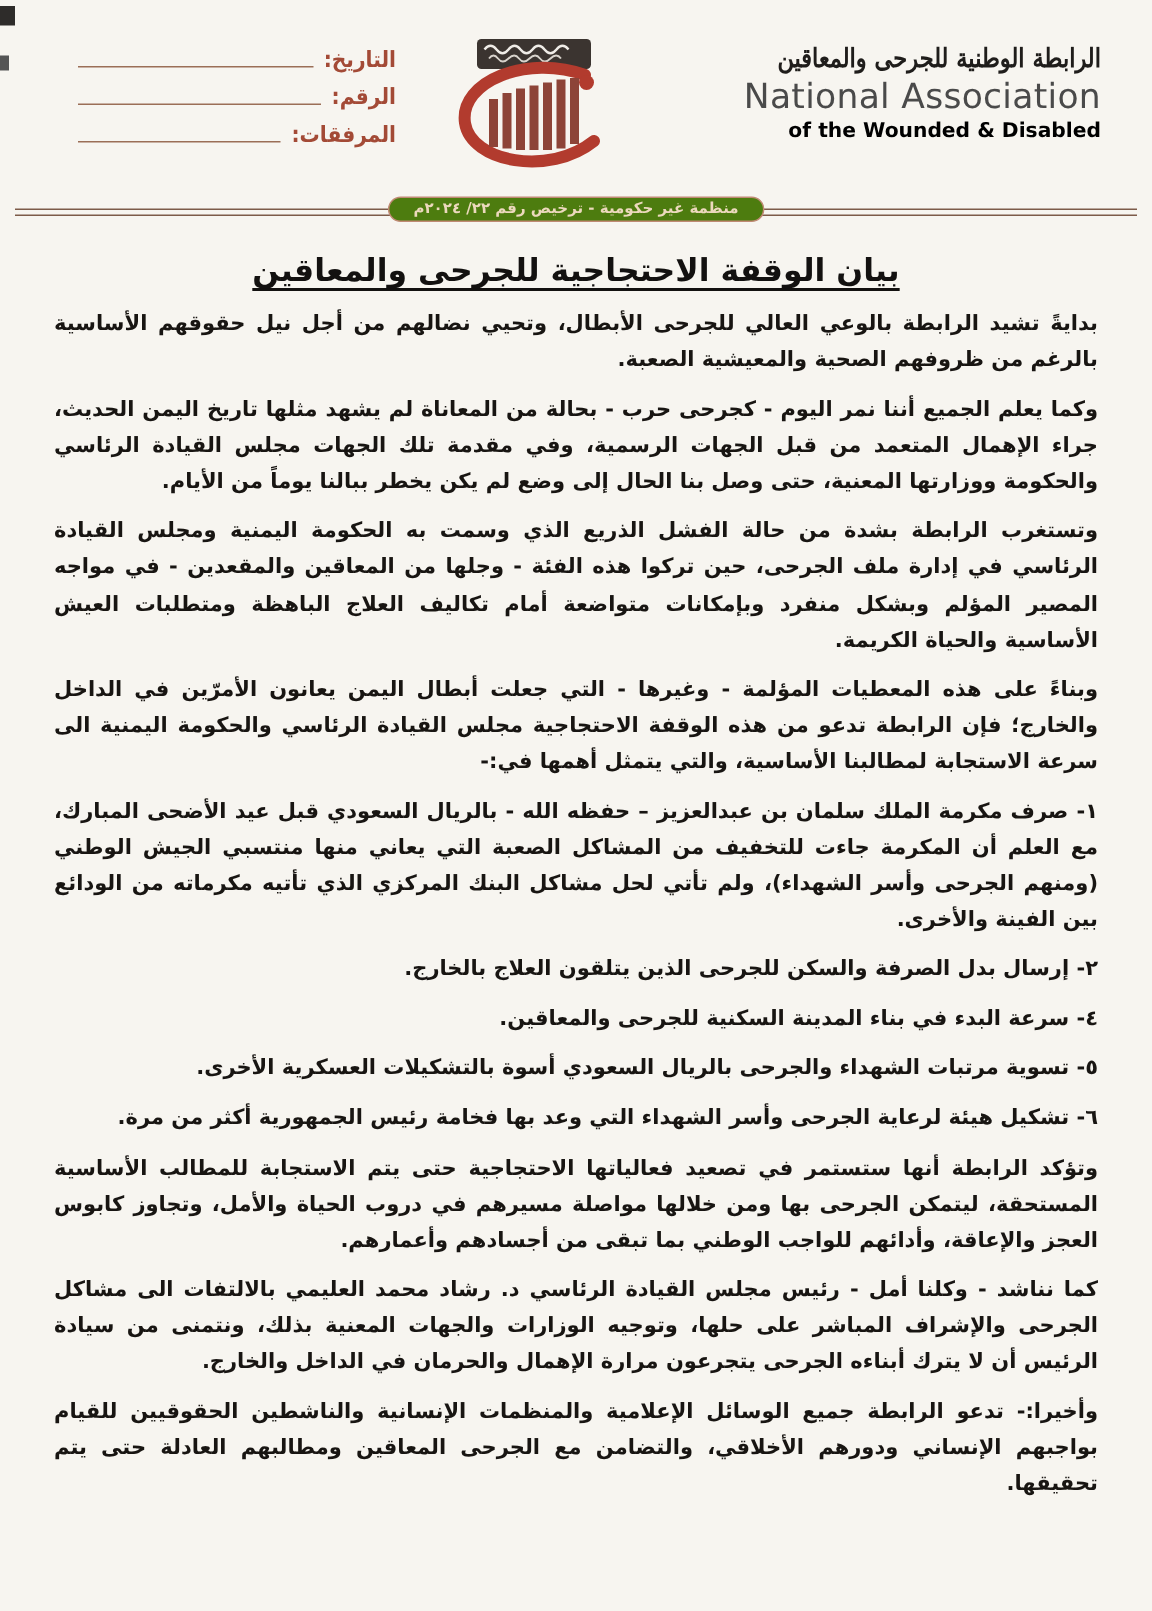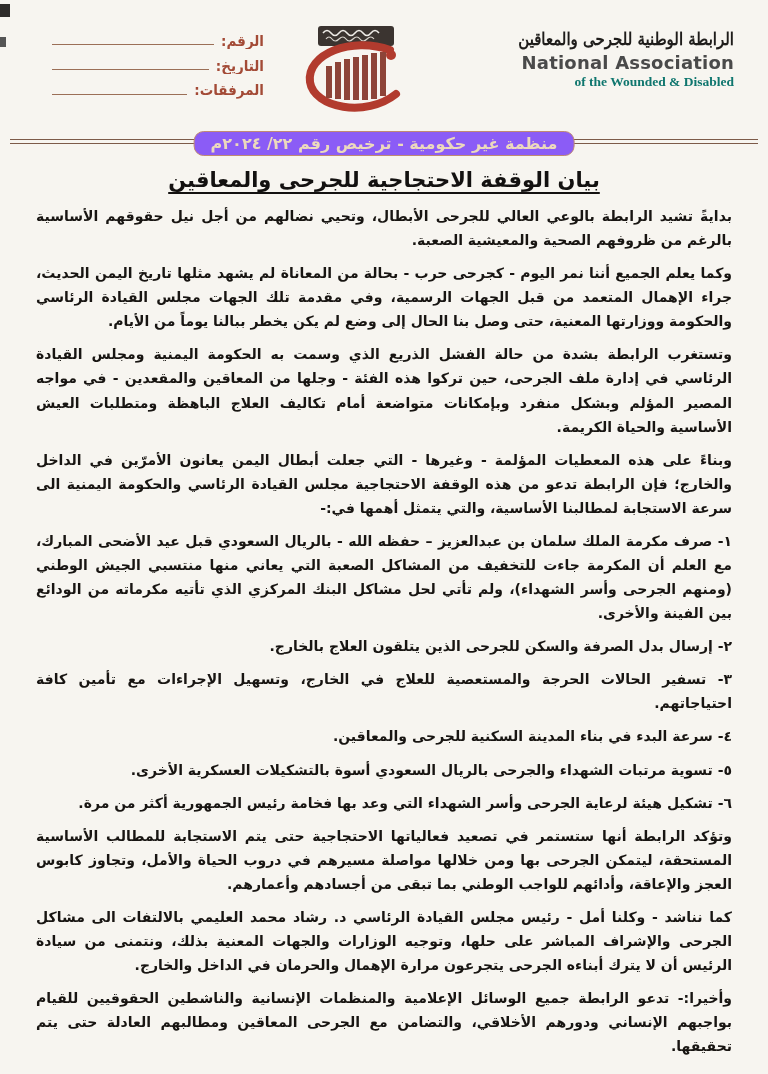--- a/index.html
+++ b/index.html
@@ -16,41 +16,41 @@
   
   .letterhead{
     direction:rtl;display:flex;justify-content:space-between;align-items:flex-start;
     padding:24px 34px 0 34px;
   }
   .org-names{width:288px;text-align:right;padding-top:6px;}
   .org-ar{
     font-family:"DejaVu Serif",serif;font-weight:bold;font-size:15px;color:#1f1d1b;
     transform:scaleY(1.15);letter-spacing:-0.5px;white-space:nowrap;
   }
-  .org-en1{font-size:18px;font-weight:bold;color:#4a4a4a;direction:ltr;margin-top:4px;letter-spacing:0.2px;}
-  .org-en2{font-size:13.5px;font-weight:bold;color:#0f766e;direction:ltr;margin-top:1px;font-family:Liberation Serif, serif;}
+  .org-en1{font-size:23px;font-weight:normal;color:#4a4a4a;direction:ltr;margin-top:4px;letter-spacing:0.2px;}
+  .org-en2{font-size:13.5px;font-weight:bold;color:#000000;direction:ltr;margin-top:1px;}
   .logo-wrap{width:150px;display:flex;flex-direction:column;align-items:center;}
   .ref-fields{width:230px;padding-top:8px;}
   .ref-row{display:flex;align-items:flex-end;margin-bottom:9px;direction:rtl;}
   .ref-label{
     font-size:13.5px;font-weight:bold;color:#a34a36;white-space:nowrap;
     transform:scaleY(1.1);
   }
   .ref-line{flex:1;border-bottom:1.4px solid #9b6f57;margin:0 7px 3px 18px;height:1px;}
 
   
   .rule-banner{position:relative;margin-top:10px;height:22px;}
   .double-line{
     position:absolute;left:10px;right:10px;top:9px;height:3px;
     border-top:1.4px solid #7d5b49;border-bottom:1.4px solid #7d5b49;
   }
   .license-pill{
     position:absolute;left:50%;top:1px;transform:translateX(-50%);
-    background:#8b5cf6;border:1px solid #c08a74;border-radius:10px;
-    color:#ecd9bd;font-size:16px;font-weight:bold;padding:2px 16px;white-space:nowrap;
+    background:#4d7c0f;border:1px solid #c08a74;border-radius:10px;
+    color:#ecd9bd;font-size:10px;font-weight:bold;padding:2px 16px;white-space:nowrap;
     direction:rtl;
   }
 
   
   .doc-body{direction:rtl;padding:14px 36px 0 36px;}
   .doc-title{
     text-align:center;font-size:21px;font-weight:bold;color:#131110;margin:2px 0 12px 0;
     text-decoration:underline;text-underline-offset:5px;text-decoration-thickness:2px;
   }
   .para{
@@ -89,25 +89,25 @@
         <rect x="63" y="33" width="6" height="43" fill="#8d4438"></rect>
         <rect x="72" y="31" width="6" height="45" fill="#8d4438"></rect>
         <rect x="81" y="29" width="6" height="46" fill="#8d4438"></rect>
         <rect x="90" y="28" width="6" height="44" fill="#8d4438"></rect>
         <circle cx="101" cy="31" r="5" fill="#b23b2e"></circle>
       </svg>
     </div>
 
     <div class="ref-fields">
       <div class="ref-row">
-        <span class="ref-label">الرقم:</span>
+        <span class="ref-label">التاريخ:</span>
         <span class="ref-line"></span>
       </div>
       <div class="ref-row">
-        <span class="ref-label">التاريخ:</span>
+        <span class="ref-label">الرقم:</span>
         <span class="ref-line"></span>
       </div>
       <div class="ref-row">
         <span class="ref-label">المرفقات:</span>
         <span class="ref-line"></span>
       </div>
     </div>
   </header>
 
   <div class="rule-banner">
@@ -118,21 +118,20 @@
   <main class="doc-body">
     <h1 class="doc-title">بيان الوقفة الاحتجاجية للجرحى والمعاقين</h1>
 
     <p class="para">بدايةً تشيد الرابطة بالوعي العالي للجرحى الأبطال، وتحيي نضالهم من أجل نيل حقوقهم الأساسية بالرغم من ظروفهم الصحية والمعيشية الصعبة.</p>
     <p class="para">وكما يعلم الجميع أننا نمر اليوم - كجرحى حرب - بحالة من المعاناة لم يشهد مثلها تاريخ اليمن الحديث، جراء الإهمال المتعمد من قبل الجهات الرسمية، وفي مقدمة تلك الجهات مجلس القيادة الرئاسي والحكومة ووزارتها المعنية، حتى وصل بنا الحال إلى وضع لم يكن يخطر ببالنا يوماً من الأيام.</p>
     <p class="para">وتستغرب الرابطة بشدة من حالة الفشل الذريع الذي وسمت به الحكومة اليمنية ومجلس القيادة الرئاسي في إدارة ملف الجرحى، حين تركوا هذه الفئة - وجلها من المعاقين والمقعدين - في مواجه المصير المؤلم وبشكل منفرد وبإمكانات متواضعة أمام تكاليف العلاج الباهظة ومتطلبات العيش الأساسية والحياة الكريمة.</p>
     <p class="para">وبناءً على هذه المعطيات المؤلمة - وغيرها - التي جعلت أبطال اليمن يعانون الأمرّين في الداخل والخارج؛ فإن الرابطة تدعو من هذه الوقفة الاحتجاجية مجلس القيادة الرئاسي والحكومة اليمنية الى سرعة الاستجابة لمطالبنا الأساسية، والتي يتمثل أهمها في:-</p>
 
     <p class="para">١- صرف مكرمة الملك سلمان بن عبدالعزيز – حفظه الله - بالريال السعودي قبل عيد الأضحى المبارك، مع العلم أن المكرمة جاءت للتخفيف من المشاكل الصعبة التي يعاني منها منتسبي الجيش الوطني (ومنهم الجرحى وأسر الشهداء)، ولم تأتي لحل مشاكل البنك المركزي الذي تأتيه مكرماته من الودائع بين الفينة والأخرى.</p>
     <p class="para">٢- إرسال بدل الصرفة والسكن للجرحى الذين يتلقون العلاج بالخارج.</p>
-    <p class="para">٣- تسفير الحالات الحرجة والمستعصية للعلاج في الخارج، وتسهيل الإجراءات مع تأمين كافة احتياجاتهم.</p>
     <p class="para">٤- سرعة البدء في بناء المدينة السكنية للجرحى والمعاقين.</p>
     <p class="para">٥- تسوية مرتبات الشهداء والجرحى بالريال السعودي أسوة بالتشكيلات العسكرية الأخرى.</p>
     <p class="para">٦- تشكيل هيئة لرعاية الجرحى وأسر الشهداء التي وعد بها فخامة رئيس الجمهورية أكثر من مرة.</p>
 
     <p class="para">وتؤكد الرابطة أنها ستستمر في تصعيد فعالياتها الاحتجاجية حتى يتم الاستجابة للمطالب الأساسية المستحقة، ليتمكن الجرحى بها ومن خلالها مواصلة مسيرهم في دروب الحياة والأمل، وتجاوز كابوس العجز والإعاقة، وأدائهم للواجب الوطني بما تبقى من أجسادهم وأعمارهم.</p>
     <p class="para">كما نناشد - وكلنا أمل - رئيس مجلس القيادة الرئاسي د. رشاد محمد العليمي بالالتفات الى مشاكل الجرحى والإشراف المباشر على حلها، وتوجيه الوزارات والجهات المعنية بذلك، ونتمنى من سيادة الرئيس أن لا يترك أبناءه الجرحى يتجرعون مرارة الإهمال والحرمان في الداخل والخارج.</p>
     <p class="para">وأخيرا:- تدعو الرابطة جميع الوسائل الإعلامية والمنظمات الإنسانية والناشطين الحقوقيين للقيام بواجبهم الإنساني ودورهم الأخلاقي، والتضامن مع الجرحى المعاقين ومطالبهم العادلة حتى يتم تحقيقها.</p>
 
   </main>
 

